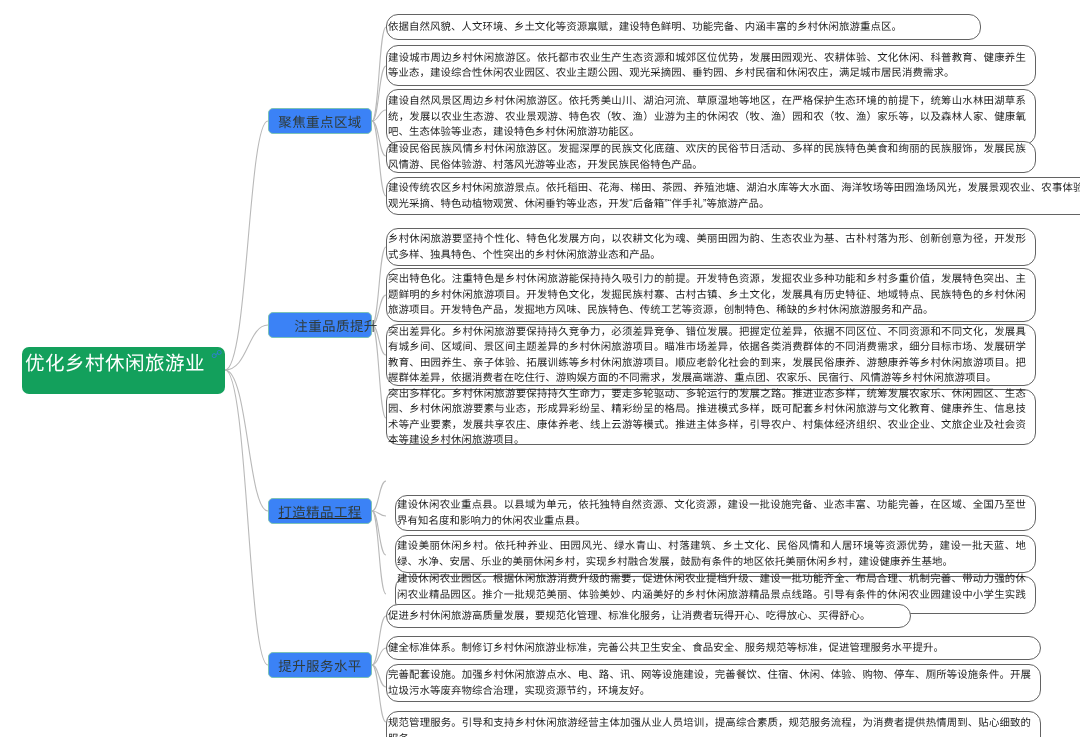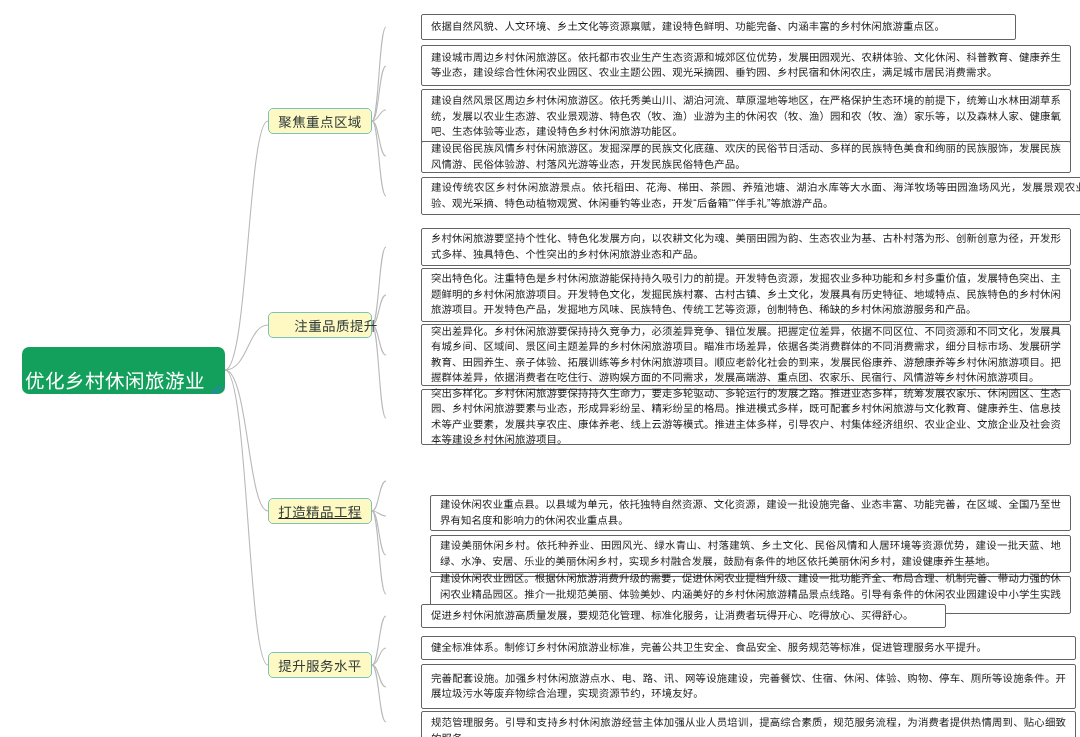--- a/index.html
+++ b/index.html
@@ -31,21 +31,21 @@
   
   .root-node {
     position: absolute;
     left: 22px;
     top: 347px;
     width: 203px;
     height: 47px;
     background: #13a05c;
     border-radius: 7px;
     display: flex;
-    align-items: flex-end;
+    align-items: flex-start;
     justify-content: center;
     box-sizing: border-box;
     padding: 0 10px;
   }
   .root-label {
     color: #ffffff;
     font-size: 19.5px;
     letter-spacing: 0.5px;
     font-weight: 400;
     white-space: nowrap;
@@ -54,47 +54,46 @@
     display: inline-block;
     margin-left: 6px;
     color: #2f7fd6;
     font-size: 11px;
     line-height: 1;
     transform: translateY(2px);
   }
   
   .branch-node {
     position: absolute;
-    background: #fef9c3;
+    background: #3b82f6;
     border: 1px solid #7cc2b6;
     border-radius: 5px;
     height: 26px;
     width: 104px;
     display: flex;
     align-items: center;
     justify-content: center;
     box-sizing: border-box;
   }
   .branch-label {
     font-size: 13.5px;
     color: #2f3b3a;
     white-space: nowrap;
     letter-spacing: 0.4px;
   }
   
   .leaf-box {
     position: absolute;
     background: #ffffff;
     border: 1px solid #636363;
-    border-radius: 2px;
+    border-radius: 12px;
     box-sizing: border-box;
     display: flex;
     align-items: center;
-    padding: 3px 9px 4px 9px;
-    margin-left: 35px;
+    padding: 3px 9px 4px 1px;
   }
   .leaf-text {
     font-size: 10.4px;
     line-height: 15.5px;
     color: #1d1d1d;
     letter-spacing: 0.1px;
     text-align: justify;
     width: 100%;
   }
 </style>
@@ -189,20 +188,20 @@
 
   <div class="branch-node" style="left:268px; top:652px;">
     <span class="branch-label">提升服务水平</span>
   </div>
   <div class="leaf-box" style="left:386px; top:604px; width:525px; height:24px;">
     <span class="leaf-text">促进乡村休闲旅游高质量发展，要规范化管理、标准化服务，让消费者玩得开心、吃得放心、买得舒心。</span>
   </div>
   <div class="leaf-box" style="left:386px; top:636px; width:655px; height:24px;">
     <span class="leaf-text">健全标准体系。制修订乡村休闲旅游业标准，完善公共卫生安全、食品安全、服务规范等标准，促进管理服务水平提升。</span>
   </div>
-  <div class="leaf-box" style="left:386px; top:664px; width:655px; height:45px;">
+  <div class="leaf-box" style="left:386px; top:664px; width:655px; height:38px;">
     <span class="leaf-text">完善配套设施。加强乡村休闲旅游点水、电、路、讯、网等设施建设，完善餐饮、住宿、休闲、体验、购物、停车、厕所等设施条件。开展垃圾污水等废弃物综合治理，实现资源节约，环境友好。</span>
   </div>
   <div class="leaf-box" style="left:386px; top:711px; width:655px; height:40px;">
     <span class="leaf-text">规范管理服务。引导和支持乡村休闲旅游经营主体加强从业人员培训，提高综合素质，规范服务流程，为消费者提供热情周到、贴心细致的服务。</span>
   </div>
 
 </div>
 
 </body></html>

